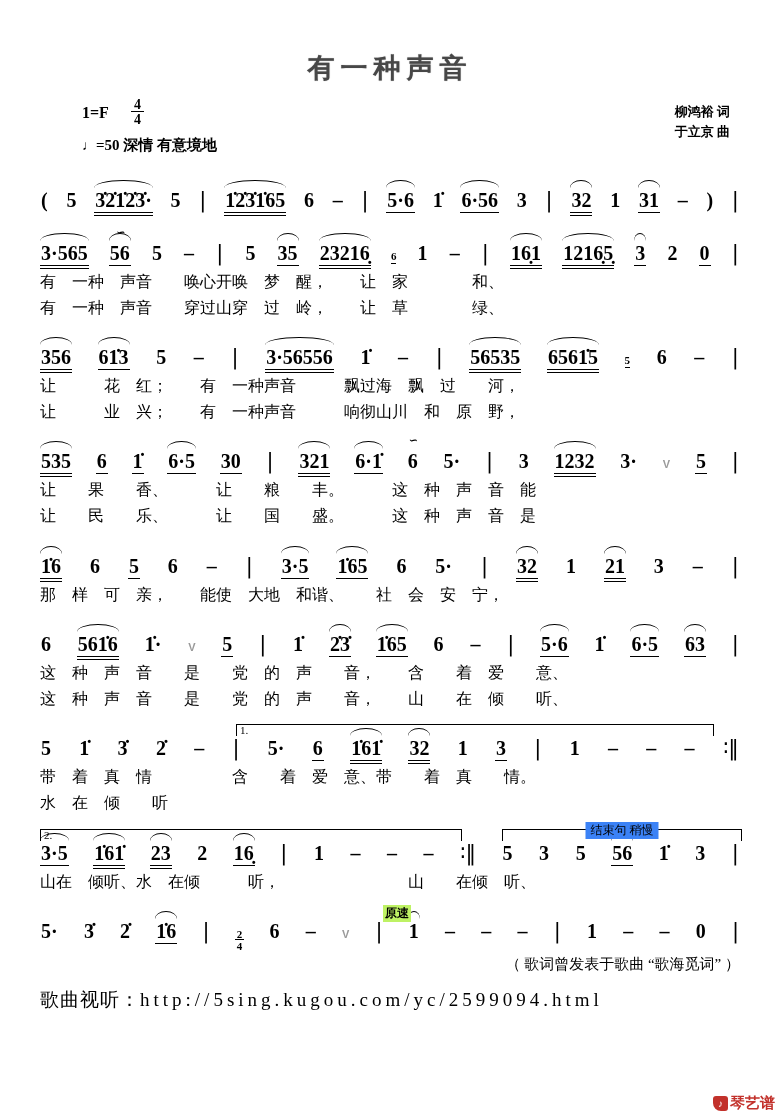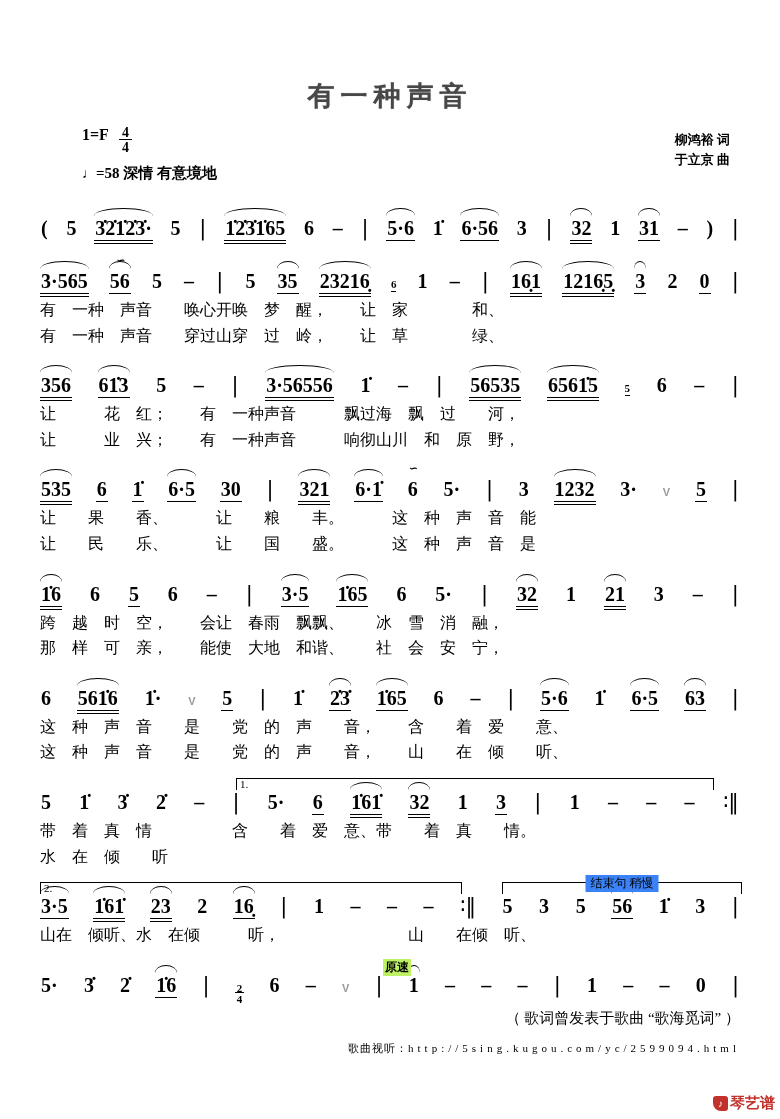--- a/index.html
+++ b/index.html
@@ -1,23 +1,23 @@
 <!DOCTYPE html>
 <html><head>
 <meta charset="utf-8">
 <style>
   html,body{margin:0;padding:0;background:#fff;}
   body{width:780px;height:1119px;position:relative;overflow:hidden;
        font-family:"Liberation Serif","DejaVu Serif",serif;color:#000;}
-  .sheet{padding:78px 40px 0 40px;}
+  .sheet{padding:50px 40px 0 40px;}
   .title{text-align:center;font-size:27px;font-weight:bold;color:#474747;
          letter-spacing:6px;text-shadow:0 0 1px #9a9a9a;}
   .meta{position:relative;height:74px;margin-top:10px;}
   .keyrow{position:absolute;left:42px;top:2px;font-size:16px;font-weight:bold;
-          display:flex;align-items:flex-start;gap:10px;}
+          display:flex;align-items:center;gap:22px;}
   .frac{display:inline-block;text-align:center;font-size:14px;line-height:1.05;font-weight:bold;}
   .frac .den{border-top:1.4px solid #000;padding:0 3px;}
   .temporow{position:absolute;left:42px;top:40px;font-size:15px;font-weight:bold;}
   .temporow .noteglyph{font-size:14px;}
   .credits{position:absolute;right:10px;top:6px;text-align:right;font-size:13px;
            font-weight:bold;line-height:1.5;}
   .systems{margin-top:4px;}
   .system{position:relative;margin-bottom:11px;}
   .music-line{display:flex;justify-content:space-between;align-items:baseline;
               font-weight:bold;font-size:20px;line-height:1.15;padding-top:14px;}
@@ -36,21 +36,21 @@
       font-weight:bold;vertical-align:2px;}
   .ts .den{border-top:1.2px solid #000;padding:0 2px;}
   .lyric-row{display:flex;font-size:16px;line-height:1.6;white-space:pre;
              font-family:"Liberation Serif",serif;font-weight:normal;}
   .lyric-note{margin-left:auto;font-size:15px;}
   .volta{position:absolute;height:11px;border-top:1.5px solid #000;
          border-left:1.5px solid #000;border-right:1.5px solid #000;top:2px;z-index:2;}
   .volta .vlabel{position:absolute;left:3px;top:-1px;font-size:11px;background:transparent;}
   .volta.center .vlabel{left:50%;transform:translateX(-50%);top:-8px;background:#3b82f6;padding:0 5px;font-size:12px;}
   .tlabel{position:absolute;top:0;font-size:12px;font-weight:bold;z-index:2;background:#bef264;padding:0 2px;}
-  .footer{margin-top:10px;text-align:right;font-size:11px;letter-spacing:1px;}
+  .footer{margin-top:10px;text-align:left;font-size:19px;letter-spacing:1px;}
   .footer .url{letter-spacing:4px;font-family:"Liberation Serif",serif;}
   .brand{position:absolute;right:5px;bottom:6px;display:flex;align-items:center;gap:2px;
          color:#c2312b;font-weight:bold;font-size:15px;font-family:"Liberation Sans",sans-serif;}
   .brand-icon{display:inline-flex;width:15px;height:15px;background:#c2312b;color:#fff;
          border-radius:3px 3px 3px 8px;font-size:10px;align-items:center;justify-content:center;}
 </style>
 </head>
 <body>
 
 <div class="sheet">
@@ -58,21 +58,21 @@
 
   <div class="meta">
     <div class="keyrow">
       <span>1=F</span>
       <span class="frac">
         <span class="num">4</span><br>
         <span class="den">4</span>
       </span>
     </div>
     <div class="temporow">
-      <span class="noteglyph">♩</span><span>=58</span>
+      <span class="noteglyph">♩</span><span>=50</span>
       <span>深情 有意境地</span>
     </div>
     <div class="credits">
       <div>柳鸿裕 词</div>
       <div>于立京 曲</div>
     </div>
   </div>
 
   <div class="systems">
       <div class="system">
@@ -180,21 +180,20 @@
           <span class="note">6</span>
           <span class="note">5·</span>
           <span class="bar">|</span>
           <span class="note u2">32<span class="arc"></span></span>
           <span class="note">1</span>
           <span class="note u2">21<span class="arc"></span></span>
           <span class="note">3</span>
           <span class="note">–</span>
           <span class="bar">|</span>
         </div>
-        <div class="lyric-row"><span class="lyric-text">跨　越　时　空，　　会让　春雨　飘飘、　　冰　雪　消　融，</span></div>
         <div class="lyric-row"><span class="lyric-text">那　样　可　亲，　　能使　大地　和谐、　　社　会　安　宁，</span></div>
       </div>
       <div class="system">
         <div class="music-line">
           <span class="note">6</span>
           <span class="note u2">561̇6<span class="arc"></span></span>
           <span class="note">1̇·</span>
           <span class="note breath">V</span>
           <span class="note u1">5</span>
           <span class="bar">|</span>

